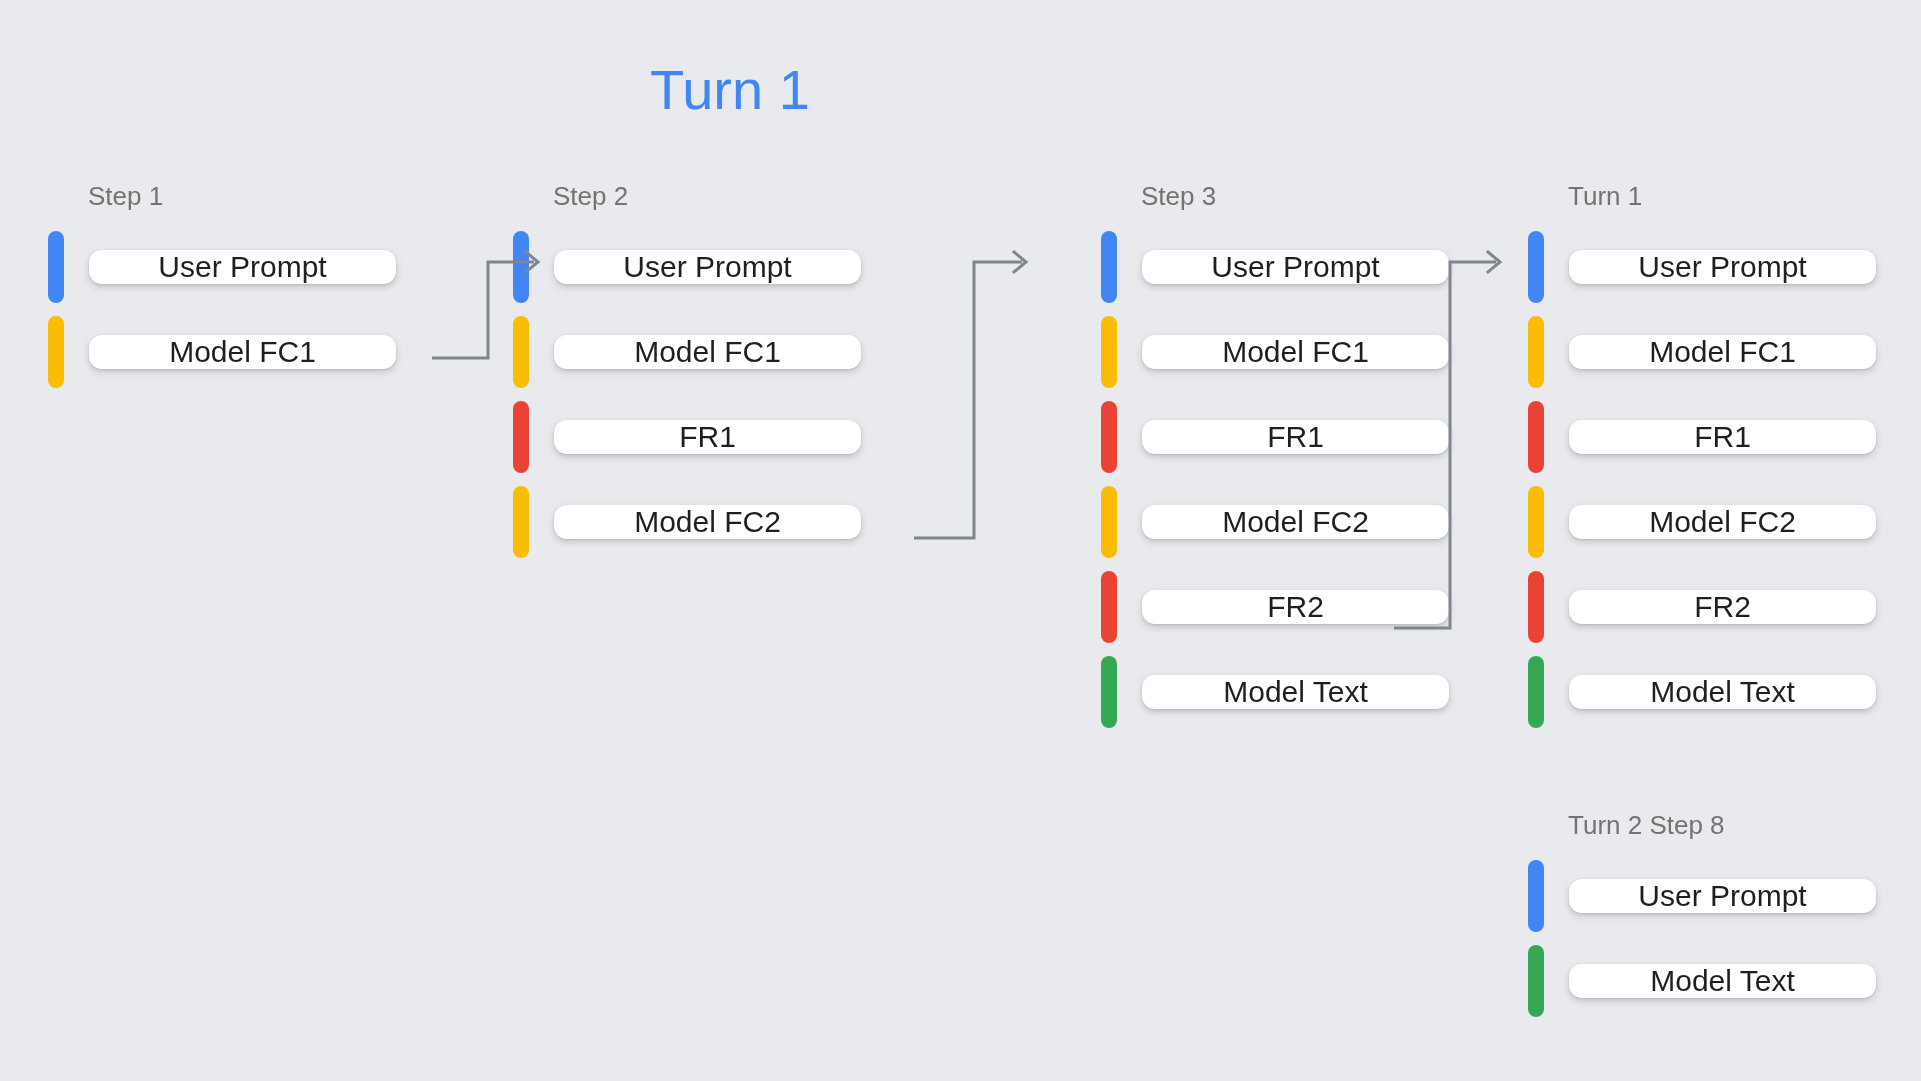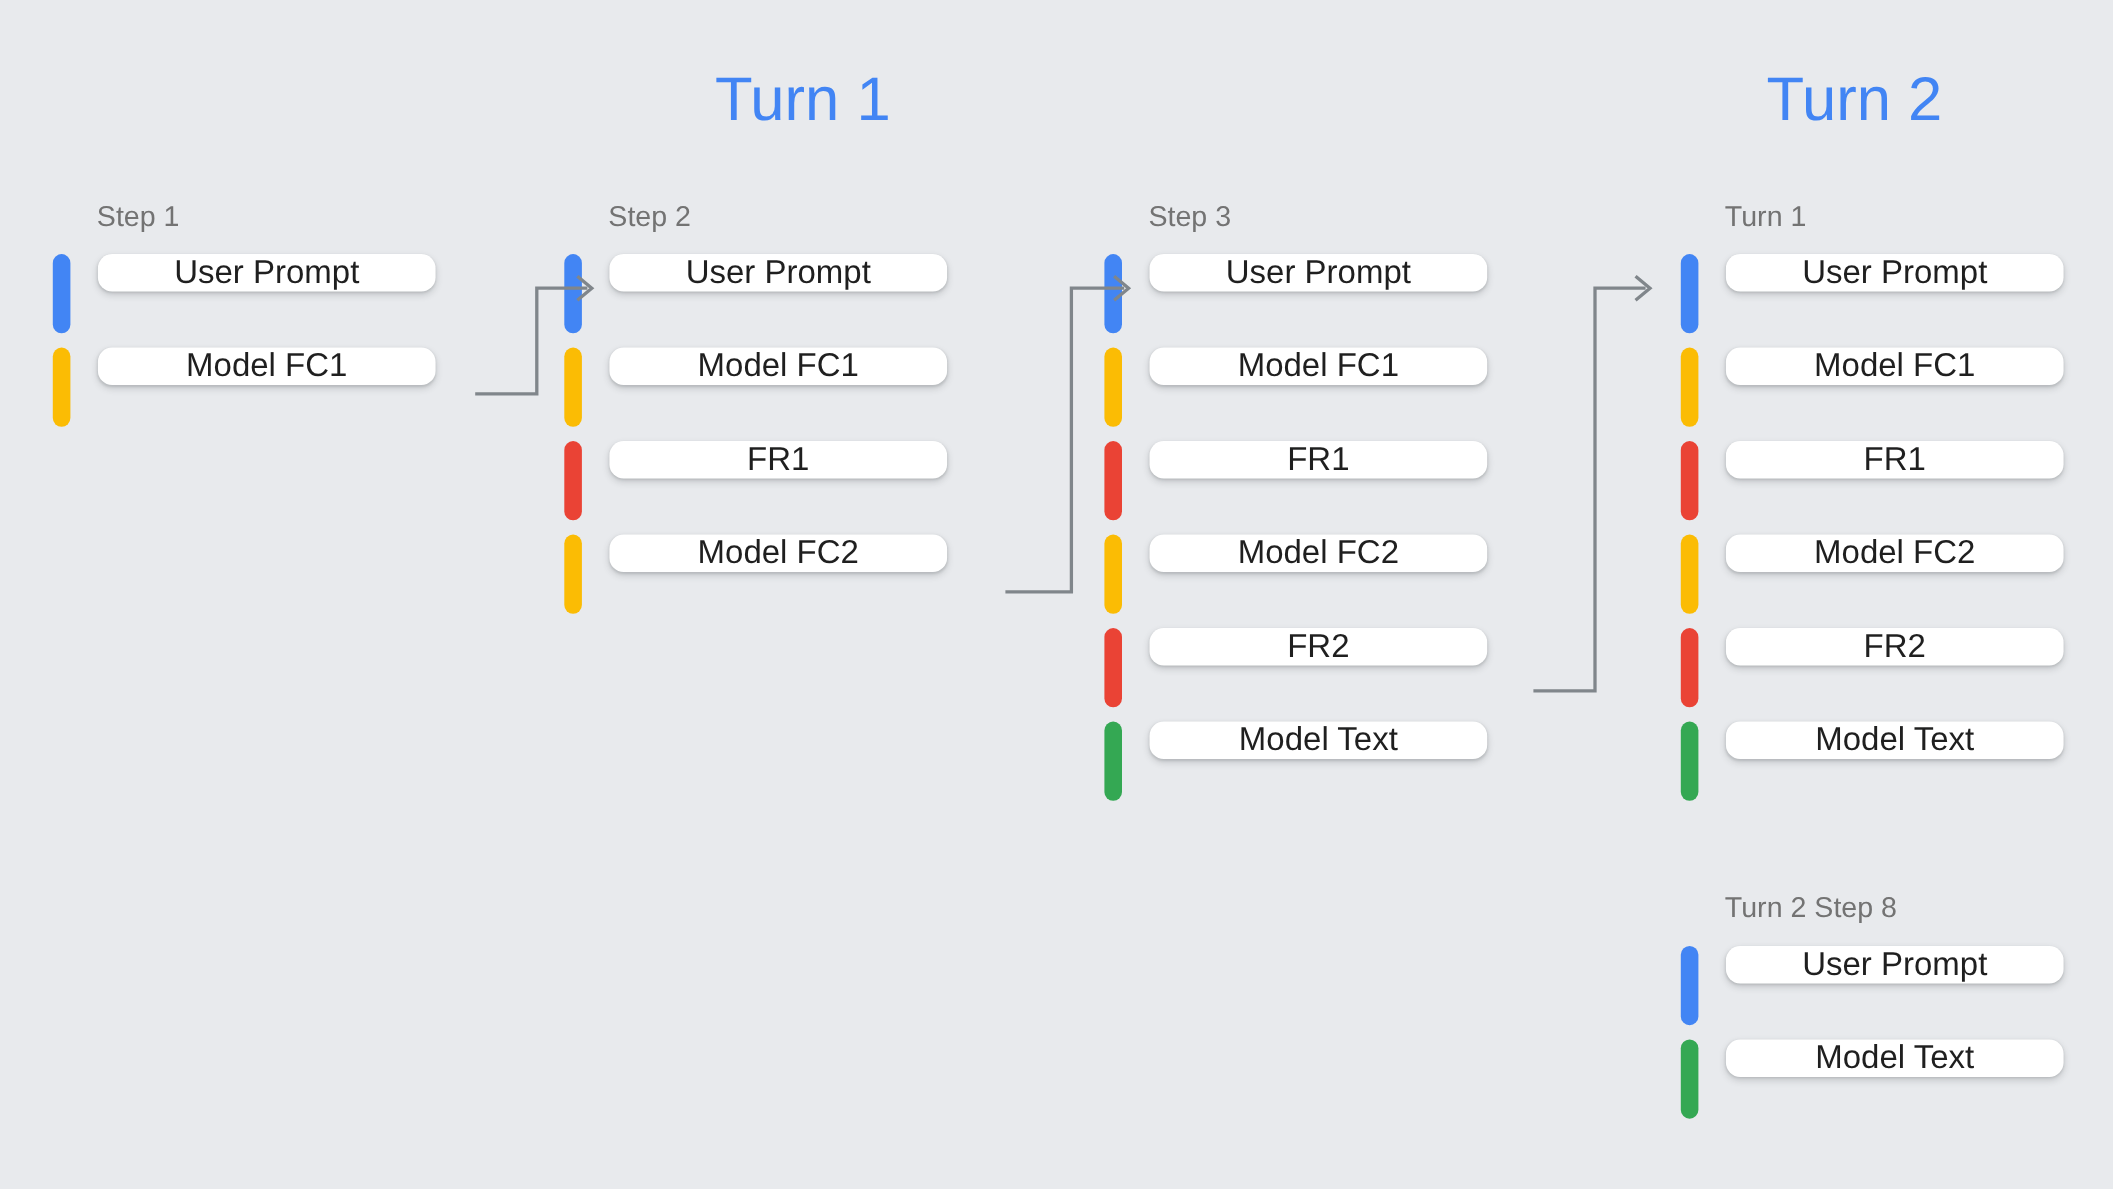--- a/index.html
+++ b/index.html
@@ -34,37 +34,37 @@
   #turn-title-1 { left: 650px; top: 62px; }
   #turn-title-2 { left: 1606px; top: 62px; }
 
   
   .column {
     position: absolute;
     width: 348px;
   }
   #col-step-1 { left:  48px; top: 183px; }
   #col-step-2 { left: 513px; top: 183px; }
-  #col-step-3 { left: 1004px; top: 183px; }
+  #col-step-3 { left: 1101px; top: 183px; }
   #col-turn-1 { left: 1528px; top: 183px; }
   #col-turn-2-step-1 { left: 1528px; top: 812px; }
 
   .column-label {
     font-size: 26px;
     color: #737373;
     line-height: 1;
     margin-bottom: 22px;
     padding-left: 40px;
     white-space: nowrap;
   }
 
   
   .row {
     display: flex;
-    align-items: flex-start;
+    align-items: center;
     margin-bottom: 13px;
     height: 72px;
   }
   .row:last-child { margin-bottom: 0; }
 
   .bar {
     width: 16px;
     border-radius: 8px;
     flex: 0 0 16px;
     align-self: center;
@@ -95,21 +95,20 @@
     position: absolute;
     pointer-events: none;
   }
 </style>
 </head>
 <body>
 
 <div id="canvas">
 
   <div id="turn-title-1" class="turn-title">Turn 1</div>
-  <div id="turn-title-2" class="turn-title">Turn 2</div>
 
   <div id="col-step-1" class="column">
     <div class="column-label">Step 1</div>
     <div class="row">
       <div class="bar blue"></div>
       <div class="card">User Prompt</div>
     </div>
     <div class="row">
       <div class="bar yellow"></div>
       <div class="card">Model FC1</div>

